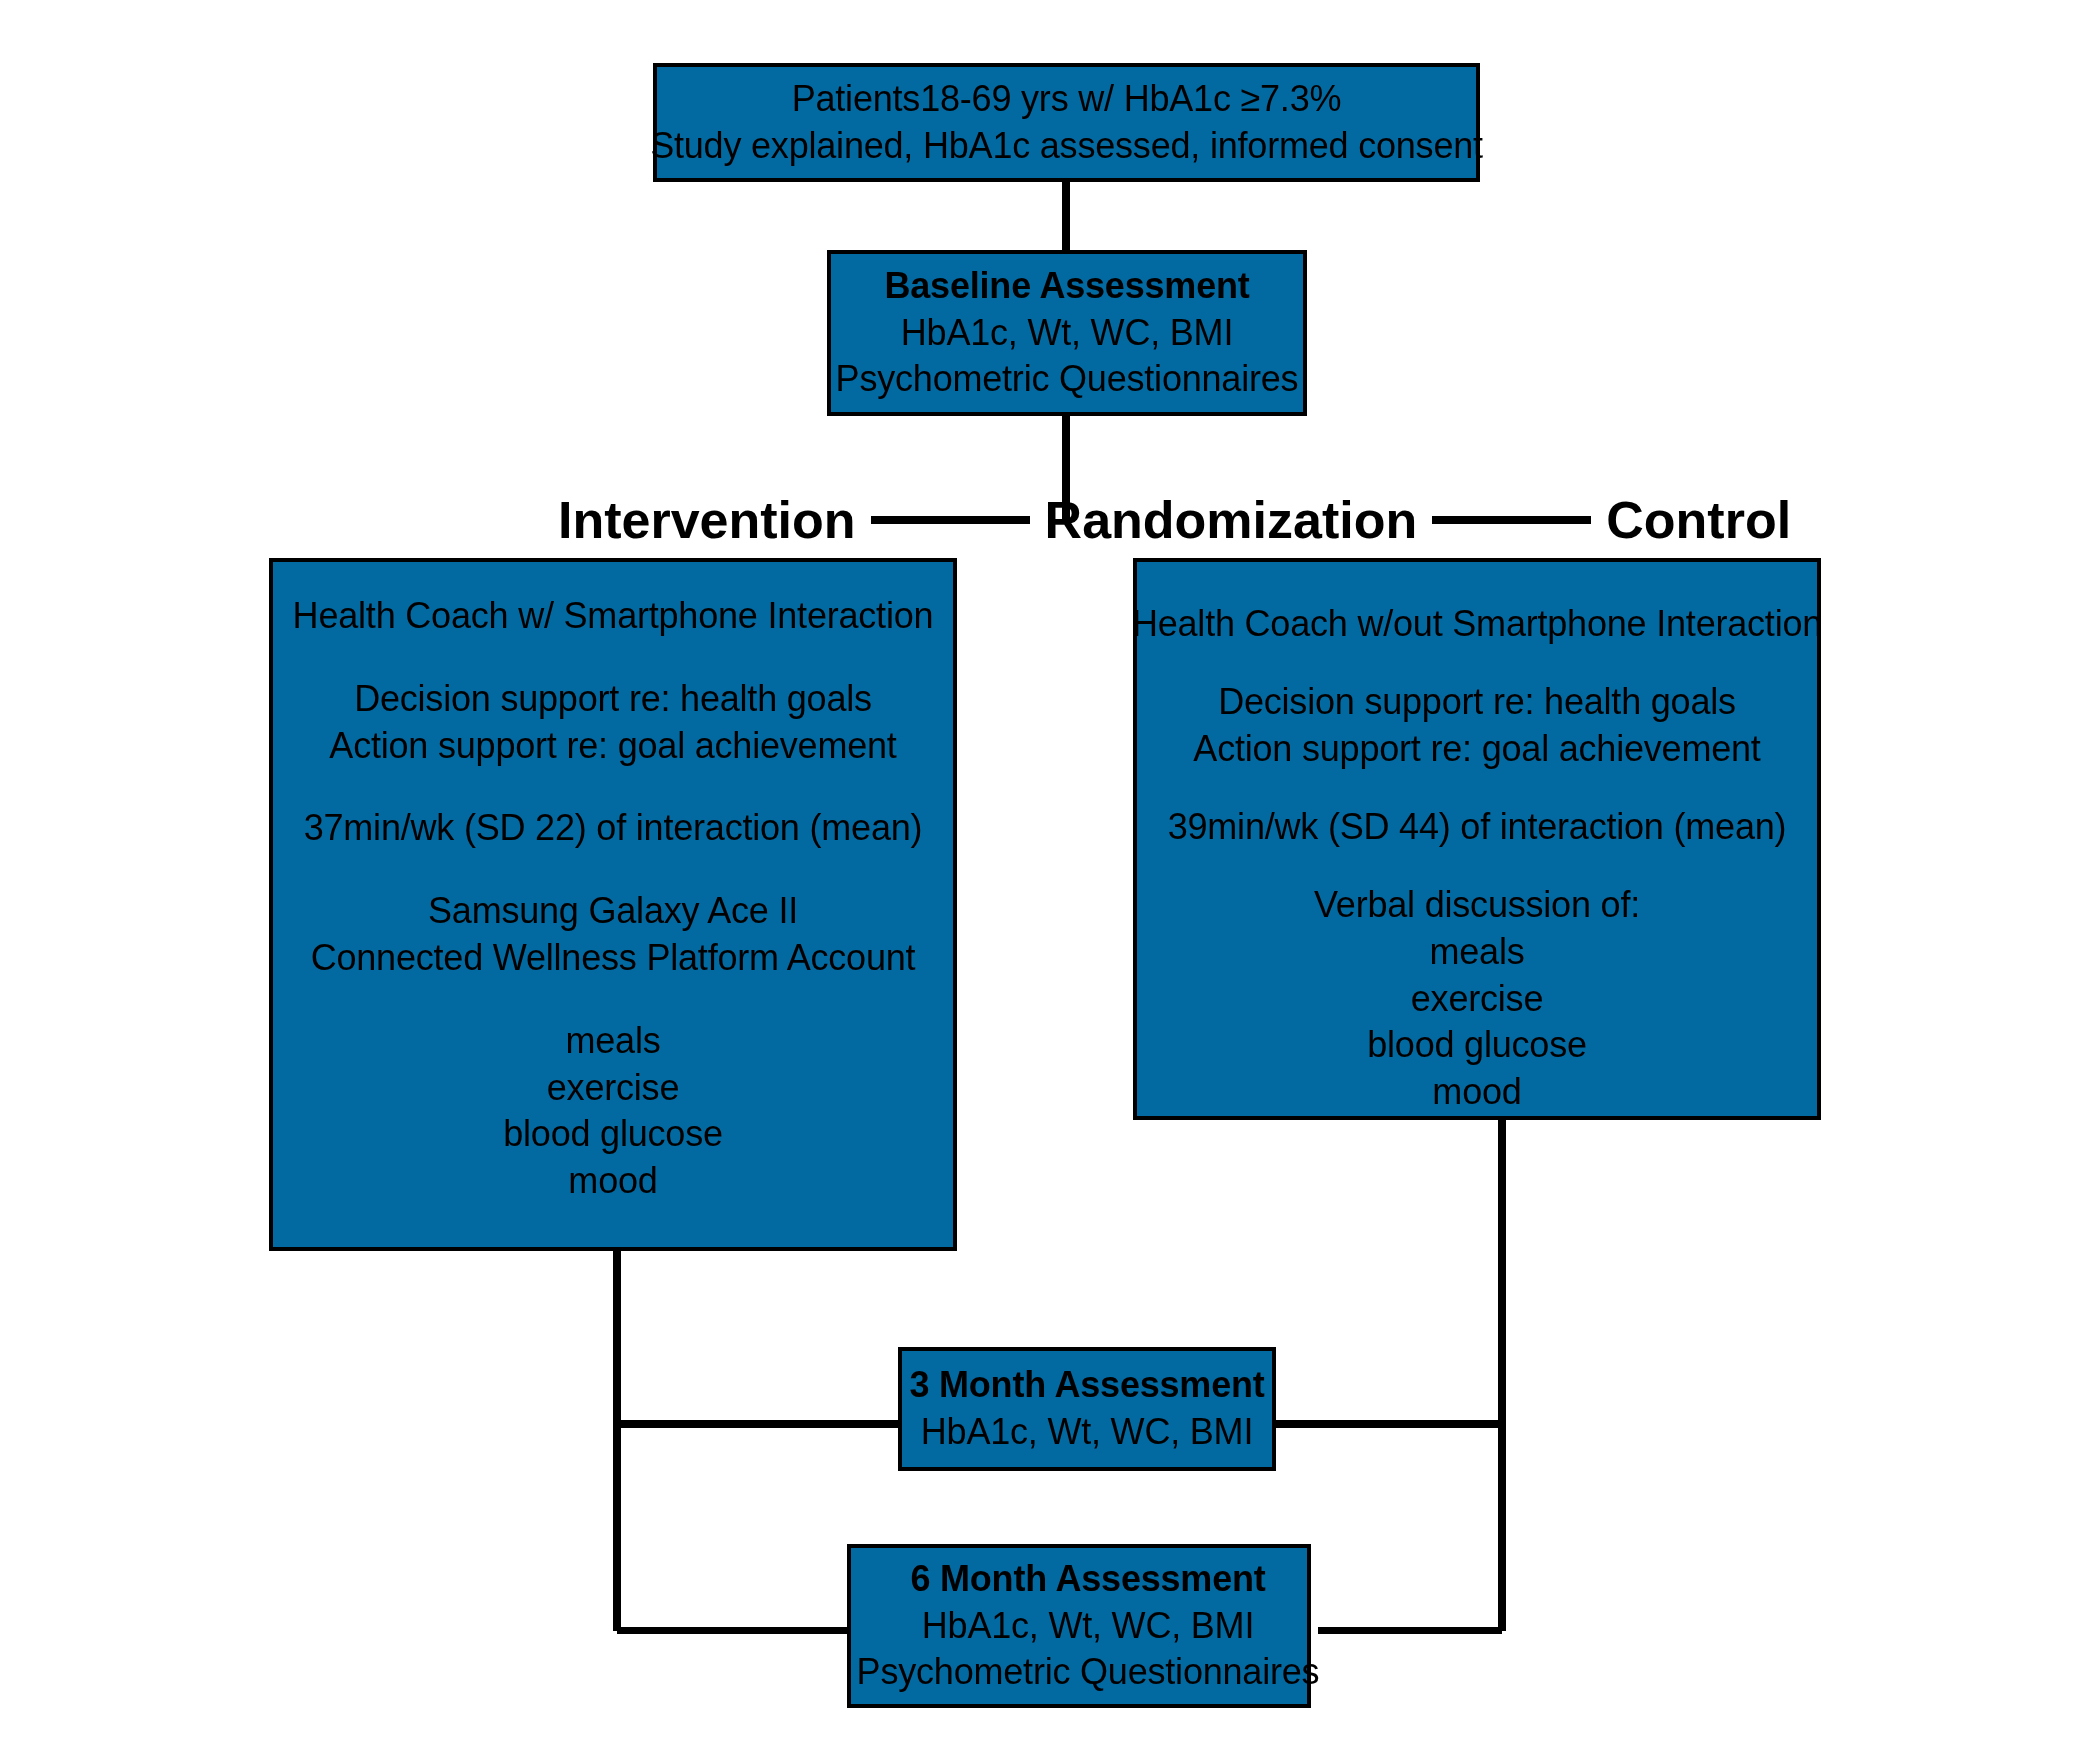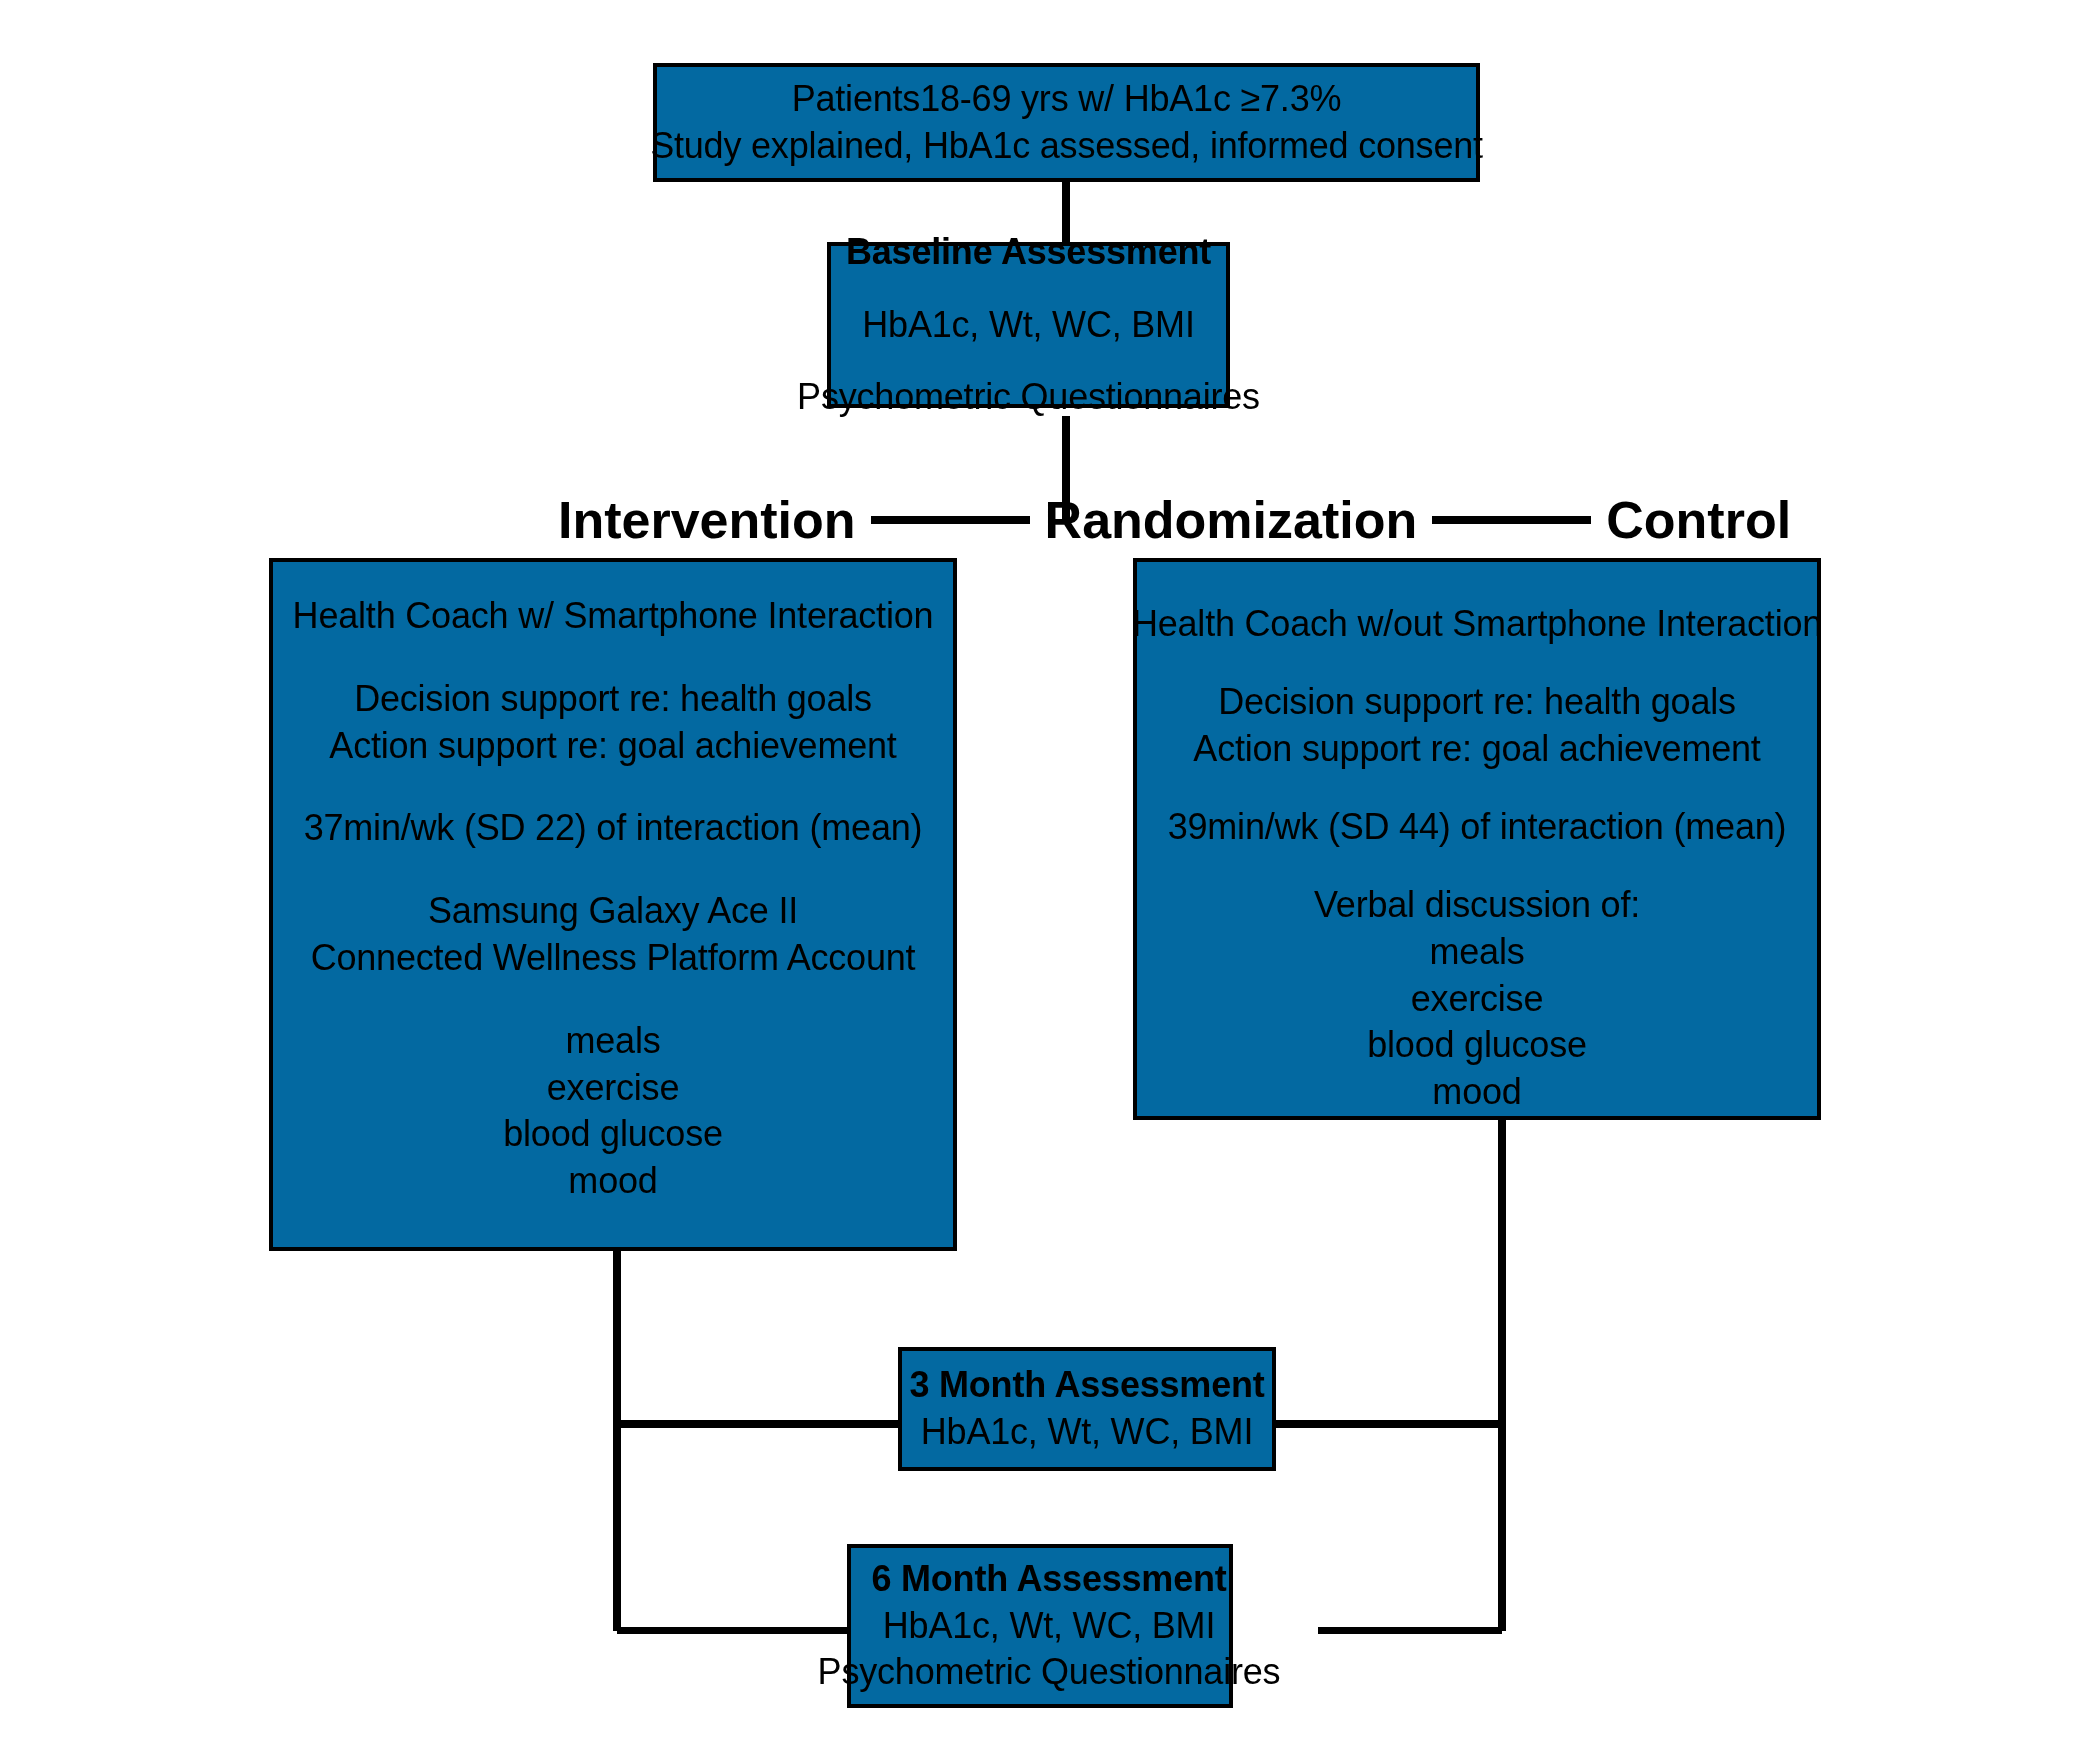--- a/index.html
+++ b/index.html
@@ -95,21 +95,21 @@
 
       <line x1="1570" y1="1943" x2="1790" y2="1943"></line>
     </g>
   </svg>
 
   <div class="node" style="left:653px; top:63px; width:827px; height:119px;">
     <span class="ln">Patients18-69 yrs w/ HbA1c ≥7.3%</span>
     <span class="ln">Study explained, HbA1c assessed, informed consent</span>
   </div>
 
-  <div class="node" style="left:827px; top:242px; width:403px; height:166px;gap:26px;">
+  <div class="node" style="left:827px; top:250px; width:480px; height:166px;">
     <span class="ln bold">Baseline Assessment</span>
     <span class="ln">HbA1c, Wt, WC, BMI</span>
     <span class="ln">Psychometric Questionnaires</span>
   </div>
 
   <div class="rand-row" style="left:522px; top:495px; width:1066px; height:50px;">
     <span class="lbl">Intervention</span>
     <span class="dash left"></span>
     <span class="lbl">Randomization</span>
     <span class="dash right"></span>
@@ -146,20 +146,20 @@
     <span class="ln">exercise</span>
     <span class="ln">blood glucose</span>
     <span class="ln">mood</span>
   </div>
 
   <div class="node" style="left:898px; top:1347px; width:378px; height:124px;">
     <span class="ln bold">3 Month Assessment</span>
     <span class="ln">HbA1c, Wt, WC, BMI</span>
   </div>
 
-  <div class="node" style="left:847px; top:1544px; width:386px; height:164px;padding-left:18px;">
+  <div class="node" style="left:847px; top:1544px; width:464px; height:164px;padding-left:18px;">
     <span class="ln bold">6 Month Assessment</span>
     <span class="ln">HbA1c, Wt, WC, BMI</span>
     <span class="ln">Psychometric Questionnaires</span>
   </div>
 
 </div>
 
 
 </body></html>

